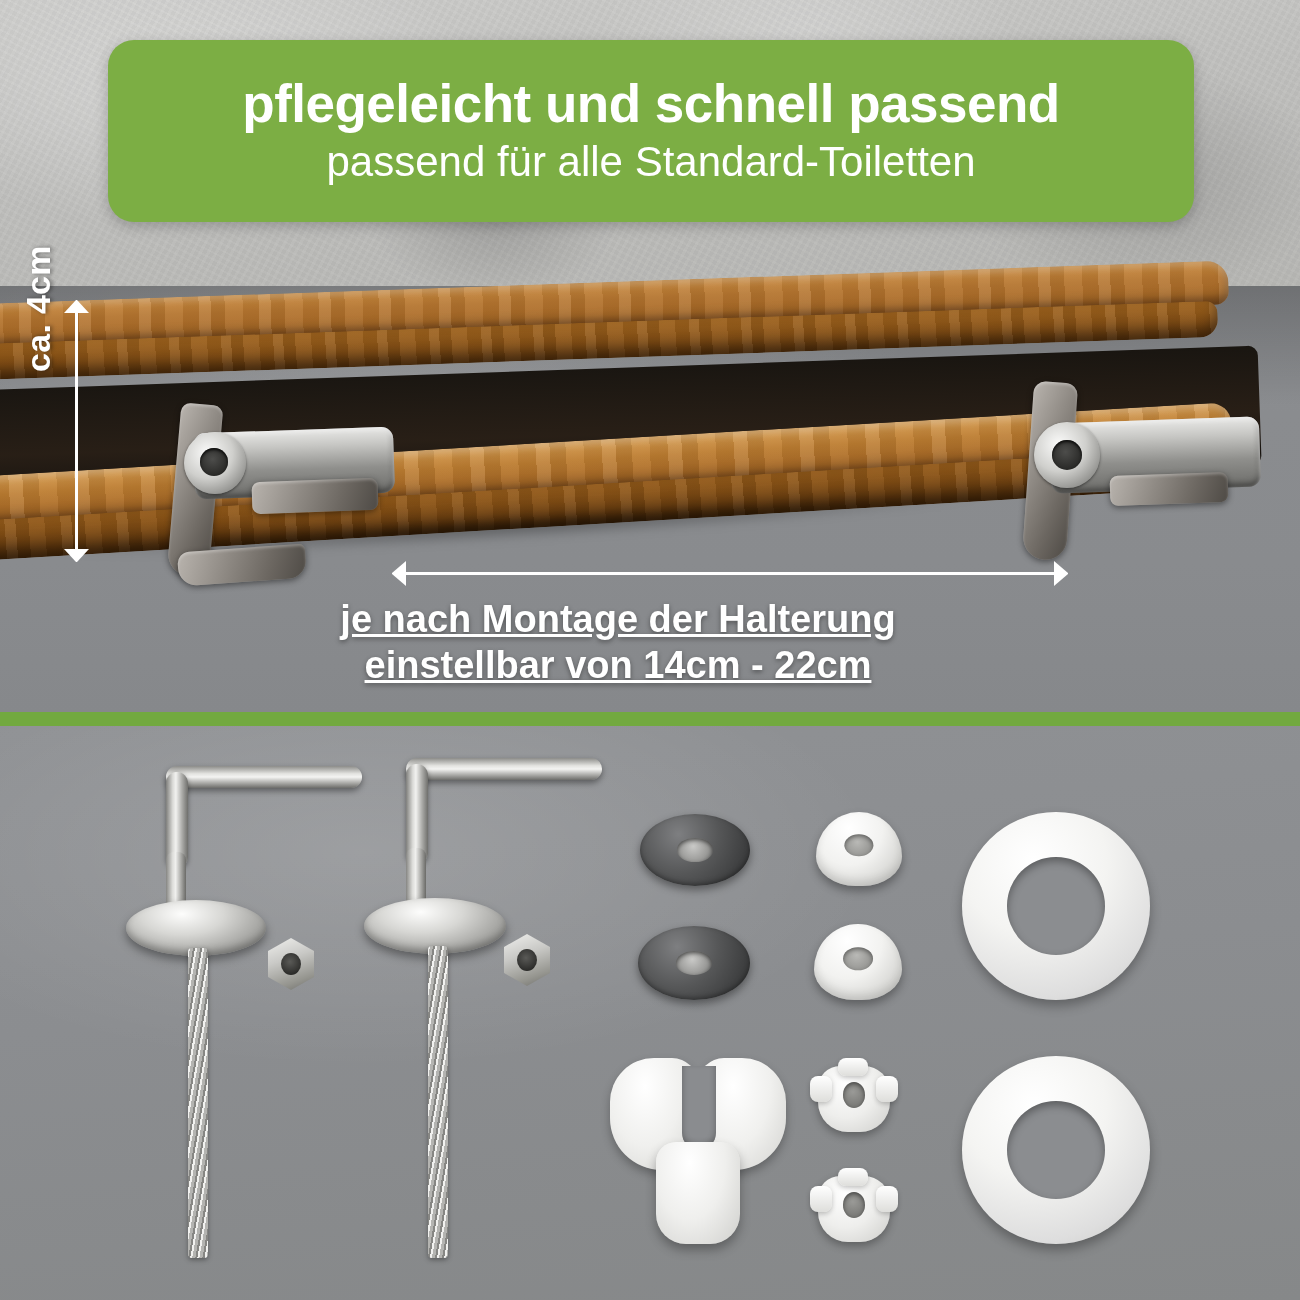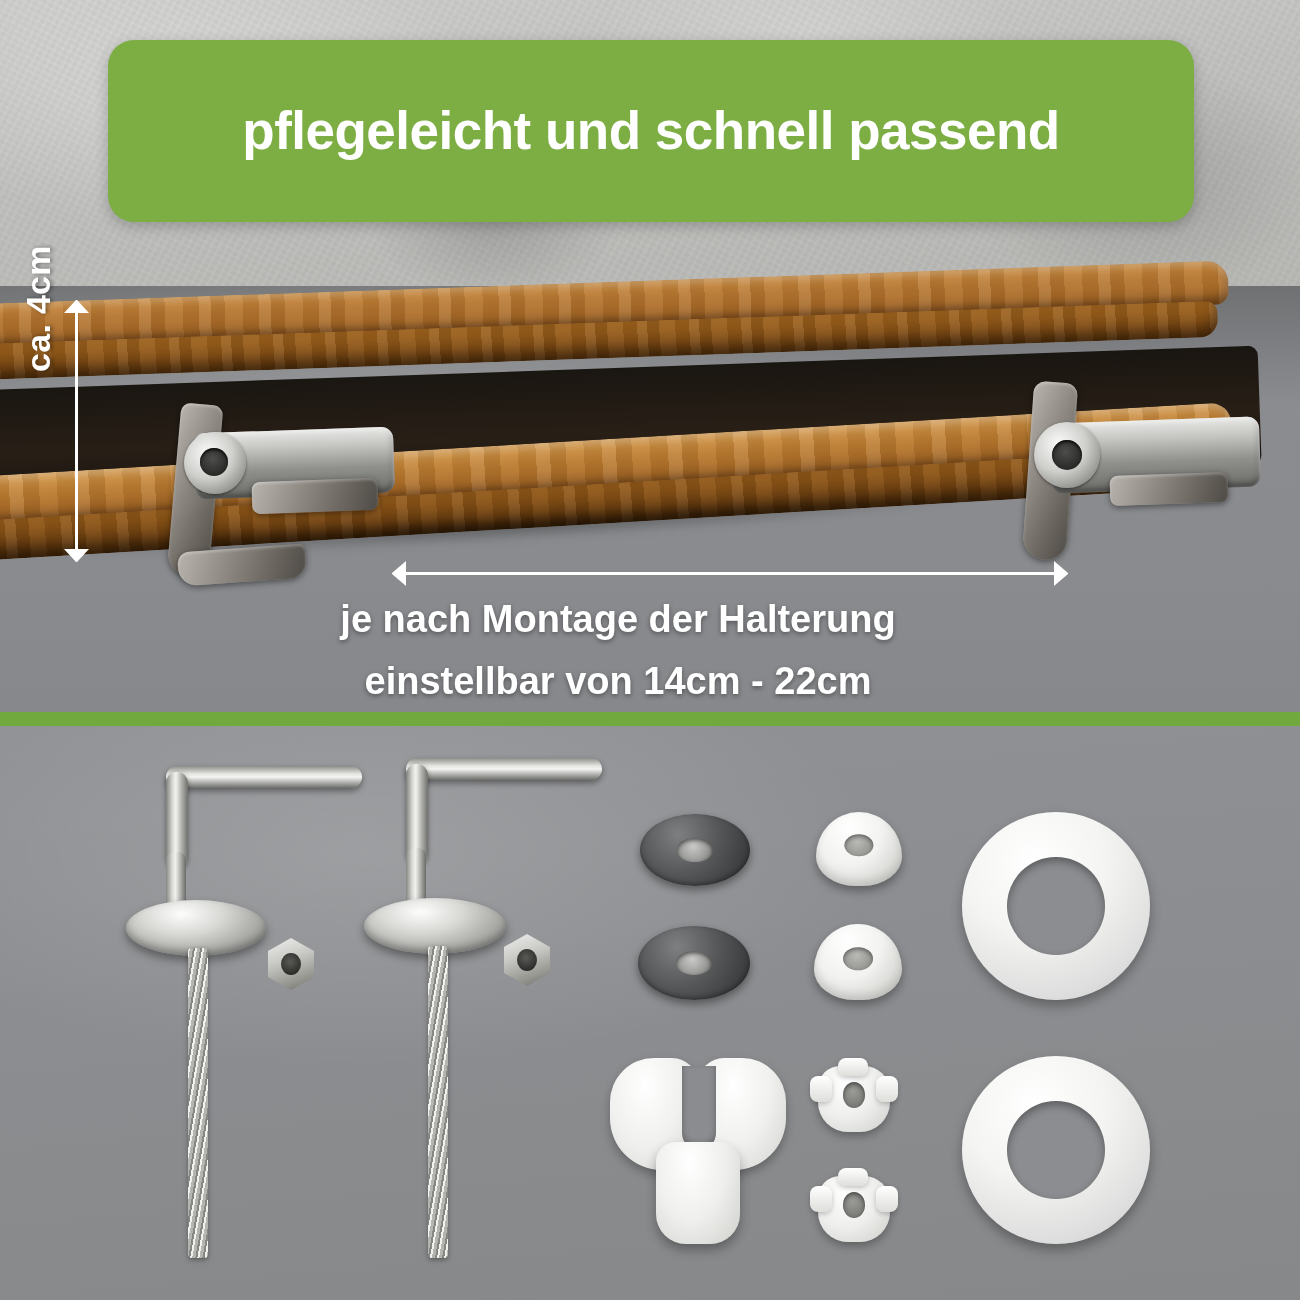--- a/index.html
+++ b/index.html
@@ -157,22 +157,23 @@
   .hmeasure { position: absolute; left: 392px; top: 560px; width: 676px; height: 28px; }
   .hmeasure .line { position:absolute; top: 12px; left: 10px; width: 656px; height: 3px; background:#fff; }
   .hmeasure .cap-l, .hmeasure .cap-r { position:absolute; top: 1px; height: 25px; width: 0; border-top: 12px solid transparent; border-bottom: 12px solid transparent; }
   .hmeasure .cap-l { left: 0; border-right: 14px solid #fff; }
   .hmeasure .cap-r { right: 0; border-left: 14px solid #fff; }
 
   .hlabel {
     position: absolute; left: 0; top: 596px; width: 1236px; text-align: center;
     color: #fff; font-size: 38px; font-weight: 600; line-height: 1.22;
     text-shadow: 0 2px 5px rgba(0,0,0,0.40);
-  }
-  .hlabel .l2 { font-weight: 700; margin-top: 16px; }
+    text-decoration: underline;
+  }
+  .hlabel .l2 { font-weight: 700; }
 
   
   .divider {
     position: absolute; left: 0; top: 712px; width: 1300px; height: 14px;
     background: #72a93f;
   }
 
   
   .headline-card {
     position: absolute; left: 108px; top: 40px; width: 1086px; height: 182px;
@@ -375,20 +376,21 @@
       <div class="cap-r"></div>
     </div>
     <div class="hlabel">
       <div class="l1">je nach Montage der Halterung</div>
       <div class="l2">einstellbar von 14cm - 22cm</div>
     </div>
   </div>
 
   <div class="headline-card">
     <div class="h1">pflegeleicht und schnell passend</div>
+    <div class="h2">passend für alle Standard-Toiletten</div>
   </div>
 
   <div class="divider"></div>
 
   <div class="bottom-half">
 
     <div class="bolt" style="left:130px; top:26px; width:240px; height:520px;">
       <div class="hook-h" style="left:36px; top:14px; width:196px;"></div>
       <div class="hook-v" style="left:36px; top:20px; height:96px;"></div>
       <div class="stem" style="left:36px; top:100px; height:64px;"></div>

